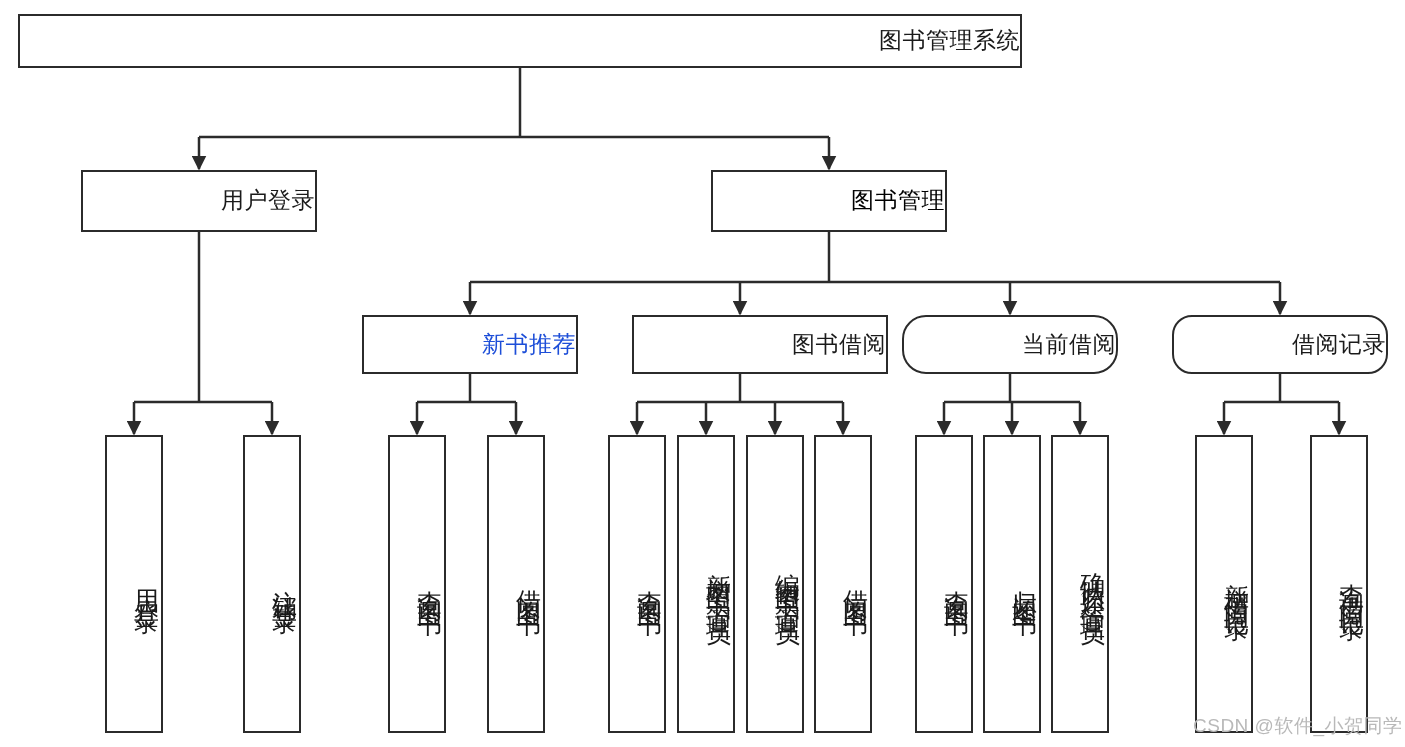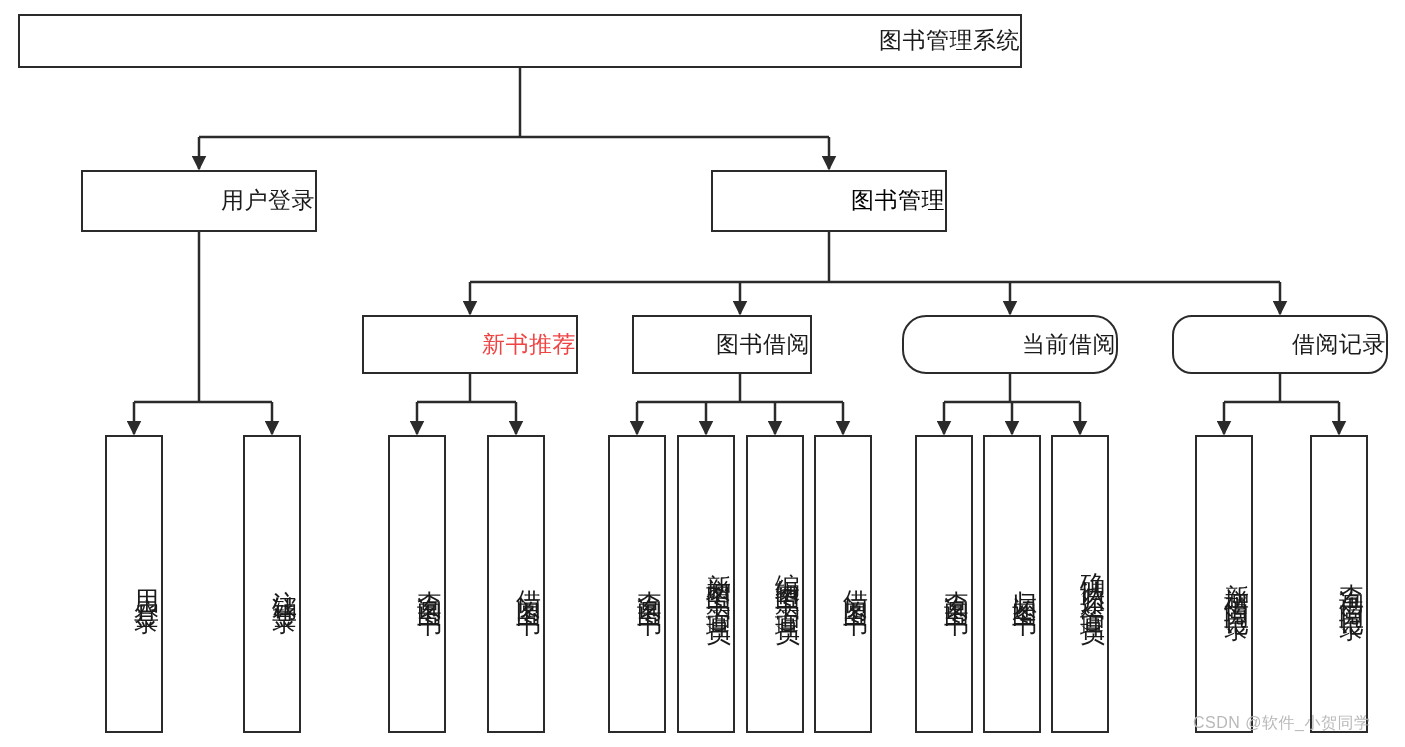--- a/index.html
+++ b/index.html
@@ -47,21 +47,21 @@
   }
   .node.vertical .node-label {
     writing-mode: vertical-rl;
     text-orientation: upright;
     font-size: 25px;
     letter-spacing: 7px;
   }
   .watermark {
     position: absolute;
     color: #b9b9b9;
-    font-size: 16px;
+    font-size: 19px;
     white-space: nowrap;
     letter-spacing: 0.5px;
   }
 </style>
 </head>
 <body>
 
 <div id="canvas">
   <svg id="edges" viewBox="0 0 1405 747" xmlns="http://www.w3.org/2000/svg">
     <defs>
@@ -110,23 +110,23 @@
       <div class="node horizontal" style="left: 18px; top: 14px; width: 1004px; height: 54px; border-color: rgb(43, 43, 43); background: rgb(255, 255, 255);">
         <div class="node-label" style="color: rgb(26, 26, 26);">图书管理系统</div>
       </div>
       <div class="node horizontal" style="left: 81px; top: 170px; width: 236px; height: 62px; border-color: rgb(43, 43, 43); background: rgb(255, 255, 255);">
         <div class="node-label" style="color: rgb(26, 26, 26);">用户登录</div>
       </div>
       <div class="node horizontal" style="left: 711px; top: 170px; width: 236px; height: 62px; border-color: rgb(43, 43, 43); background: rgb(255, 255, 255);">
         <div class="node-label" style="color: #000000; margin-left: 14px;">图书管理</div>
       </div>
       <div class="node horizontal" style="left: 362px; top: 315px; width: 216px; height: 59px; border-color: rgb(43, 43, 43); background: rgb(255, 255, 255);">
-        <div class="node-label" style="color: #ef4444;">新书推荐</div>
+        <div class="node-label" style="color: #1d4ed8;">新书推荐</div>
       </div>
-      <div class="node horizontal" style="left: 632px; top: 315px; width: 180px; height: 59px; border-color: rgb(43, 43, 43); background: rgb(255, 255, 255);">
+      <div class="node horizontal" style="left: 632px; top: 315px; width: 256px; height: 59px; border-color: rgb(43, 43, 43); background: rgb(255, 255, 255);">
         <div class="node-label" style="color: rgb(26, 26, 26);">图书借阅</div>
       </div>
       <div class="node horizontal" style="left: 902px; top: 315px; width: 216px; height: 59px; border-color: rgb(43, 43, 43); background: rgb(255, 255, 255); border-radius: 24px;">
         <div class="node-label" style="color: rgb(26, 26, 26);">当前借阅</div>
       </div>
       <div class="node horizontal" style="left: 1172px; top: 315px; width: 216px; height: 59px; border-color: rgb(43, 43, 43); background: rgb(255, 255, 255); border-radius: 20px;">
         <div class="node-label" style="color: rgb(26, 26, 26);">借阅记录</div>
       </div>
       <div class="node vertical" style="left: 105px; top: 435px; width: 58px; height: 298px; border-color: rgb(43, 43, 43); background: rgb(255, 255, 255);">
         <div class="node-label" style="color: rgb(26, 26, 26);">用户登录</div>

